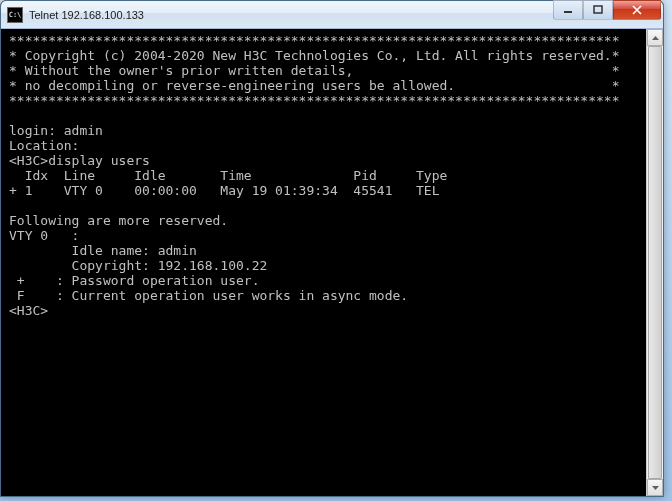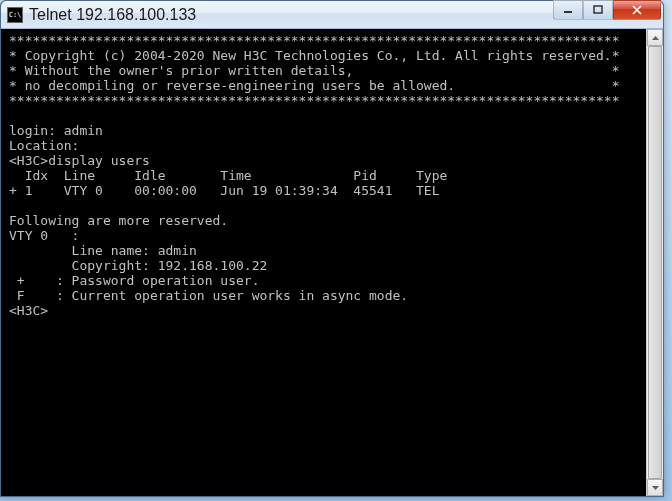--- a/index.html
+++ b/index.html
@@ -40,21 +40,21 @@
       margin-right: 6px;
       display: flex;
       align-items: center;
       justify-content: center;
       font-size: 7px;
       color: #ccc;
       font-family: monospace;
       font-weight: bold;
     }
     .titlebar-text {
-      font-size: 16px;
+      font-size: 11px;
       color: #1a1a1a;
       flex: 1;
     }
     .win-controls {
       display: flex;
       gap: 0;
       position: absolute;
       right: 2px;
       top: 0;
     }
@@ -163,25 +163,25 @@
   <div class="terminal"><span>******************************************************************************</span>
 <span>* Copyright (c) 2004-2020 New H3C Technologies Co., Ltd. All rights reserved.*</span>
 <span>* Without the owner's prior written details,                                 *</span>
 <span>* no decompiling or reverse-engineering users be allowed.                    *</span>
 <span>******************************************************************************</span>
 
 <span>login: admin</span>
 <span>Location:</span>
 <span>&lt;H3C&gt;display users</span>
 <span>  Idx  Line     Idle       Time             Pid     Type</span>
-<span>+ 1    VTY 0    00:00:00   Jun 19 01:39:34  45541   TEL</span>
+<span>+ 1    VTY 0    00:00:00   May 19 01:39:34  45541   TEL</span>
 
 <span>Following are more reserved.</span>
 <span>VTY 0   :</span>
-<span>        Line name: admin</span>
+<span>        Idle name: admin</span>
 <span>        Copyright: 192.168.100.22</span>
 <span> +    : Password operation user.</span>
 <span> F    : Current operation user works in async mode.</span>
 <span>&lt;H3C&gt;</span></div>
 
   <div class="scrollbar-v">
     <div class="sb-btn">
       <svg width="7" height="4">
           <path d="M3.5 0 L7 4 L0 4 Z" fill="#606060"></path>
         </svg>

